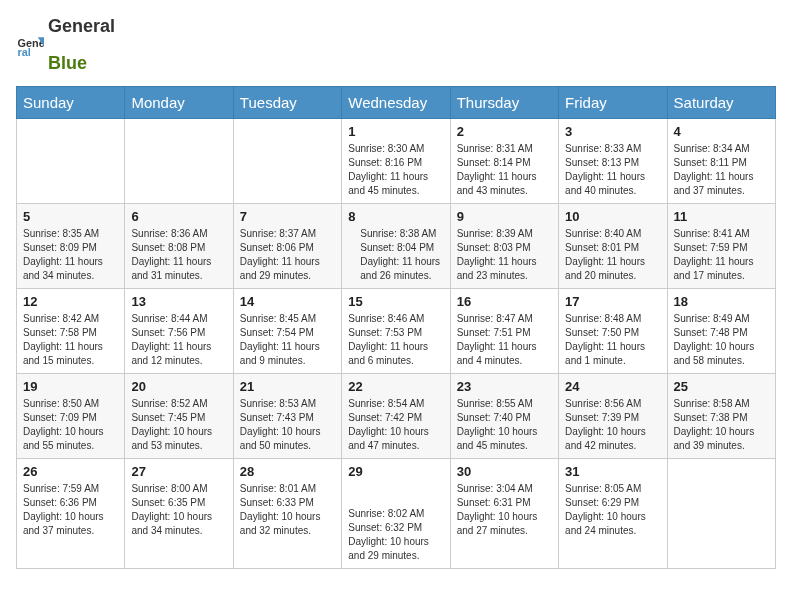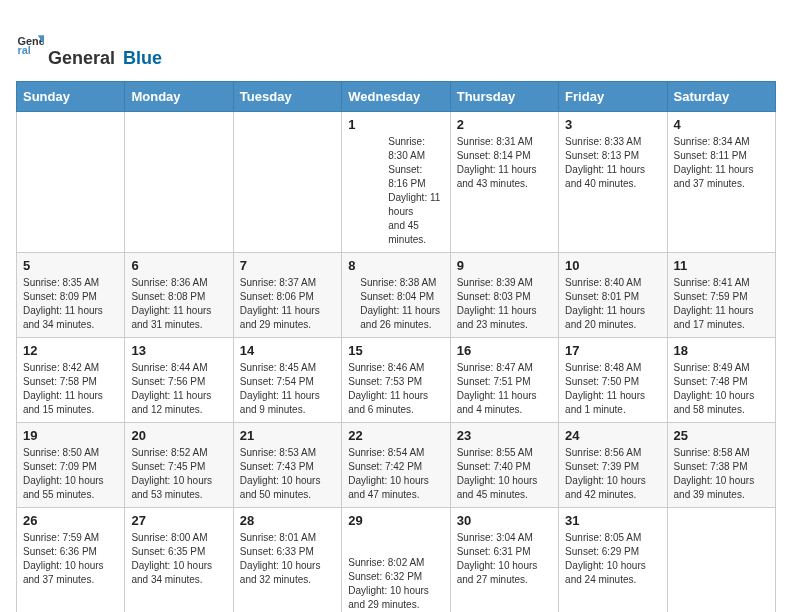--- a/index.html
+++ b/index.html
@@ -22,22 +22,21 @@
       gap: 4px;
     }
     .logo-text-general {
       font-size: 18px;
       font-weight: bold;
       color: #333;
     }
     .logo-text-blue {
       font-size: 18px;
       font-weight: bold;
-      color: #0369a1;
-      margin-top: 32px;
+      color: #4d7c0f;
     }
     .logo-icon {
       width: 28px;
       height: 28px;
     }
     .title-block {
       text-align: right;
     }
     .title-month {
       font-size: 36px;
@@ -51,22 +50,22 @@
       margin-top: 2px;
     }
     .calendar {
       width: 100%;
       border-collapse: collapse;
       border: 1px solid #ccc;
     }
     .calendar th {
       background: #4a90c4;
       color: #fff;
-      font-size: 13px;
-      font-weight: bold;
+      font-size: 15px;
+      font-weight: normal;
       padding: 7px 6px;
       text-align: left;
       border: 1px solid #3a7fad;
     }
     .calendar td {
       vertical-align: top;
       width: calc(100% / 7);
       border: 1px solid #ccc;
       padding: 5px 6px;
       font-size: 10.5px;
@@ -97,21 +96,21 @@
 <body>
 
 <div class="header">
   <div class="logo">
     <svg class="logo-icon" viewBox="0 0 36 36" xmlns="http://www.w3.org/2000/svg">
       <text x="2" y="20" font-size="14" font-weight="bold" fill="#333">Gene</text>
       <text x="2" y="32" font-size="14" font-weight="bold" fill="#4a90c4">ral</text>
       <polygon points="28,8 36,8 36,20" fill="#4a90c4"></polygon>
     </svg>
     <div>
-      <div style="display:flex; align-items:baseline; gap:8px;">
+      <div style="display:flex; align-items:baseline; gap:16px;flex-direction:column;">
         <span class="logo-text-general">General</span>
           <span class="logo-text-blue">Blue</span>
       </div>
     </div>
   </div>
 </div>
 
 <table class="calendar">
   <thead>
     <tr>
@@ -124,21 +123,21 @@
       <th>Saturday</th>
     </tr>
   </thead>
   <tbody id="calendar-body">
   <tr>
         <td class="empty-cell"></td>
         <td class="empty-cell"></td>
         <td class="empty-cell"></td>
         <td>
           <span class="day-number">1</span>
-          <div class="day-info" style="white-space: pre-line; margin-left: 40px;">Sunrise: 8:30 AM
+          <div class="day-info" style="white-space: pre-line;">Sunrise: 8:30 AM
 Sunset: 8:16 PM
 Daylight: 11 hours
 and 45 minutes.</div>
         </td>
         <td>
           <span class="day-number">2</span>
           <div class="day-info" style="white-space: pre-line;">Sunrise: 8:31 AM
 Sunset: 8:14 PM
 Daylight: 11 hours
 and 43 minutes.</div>

